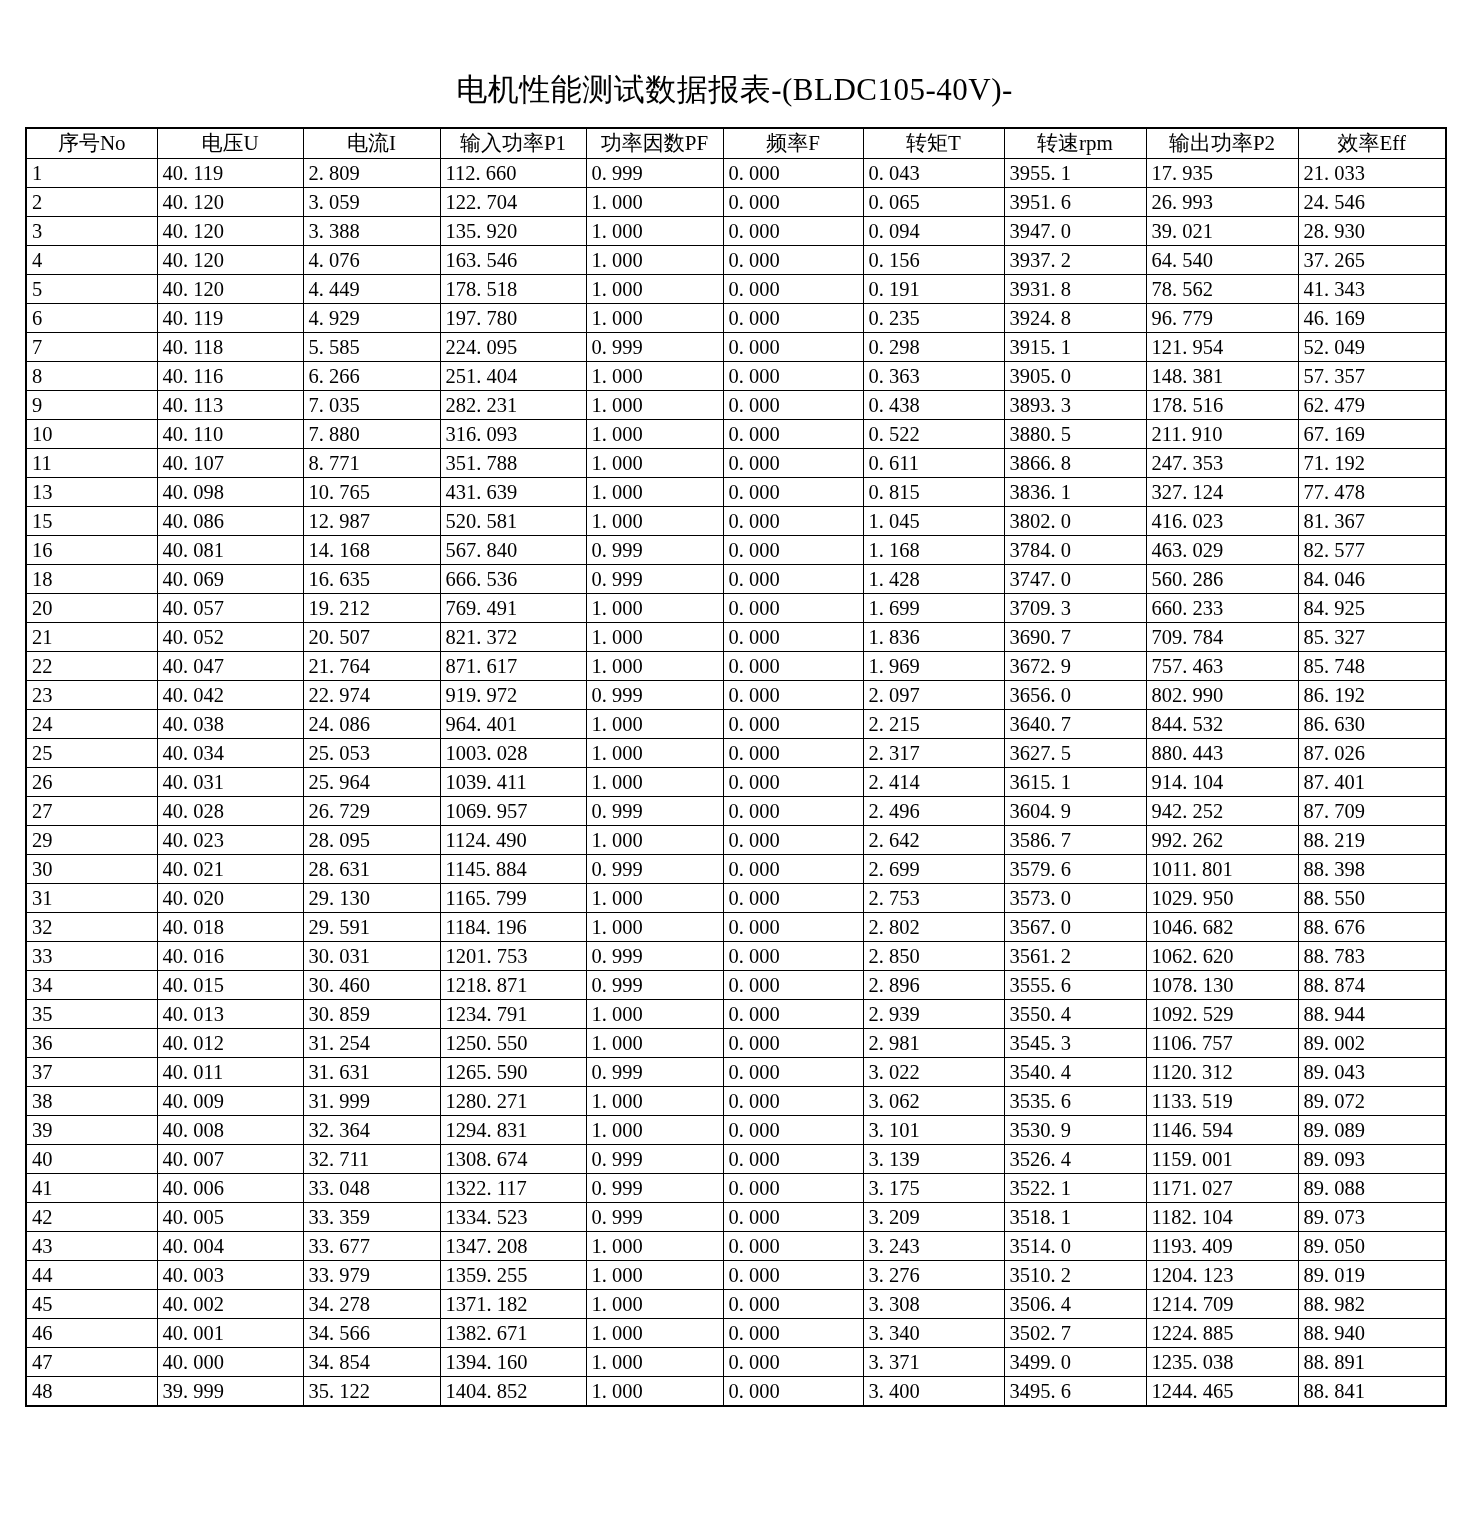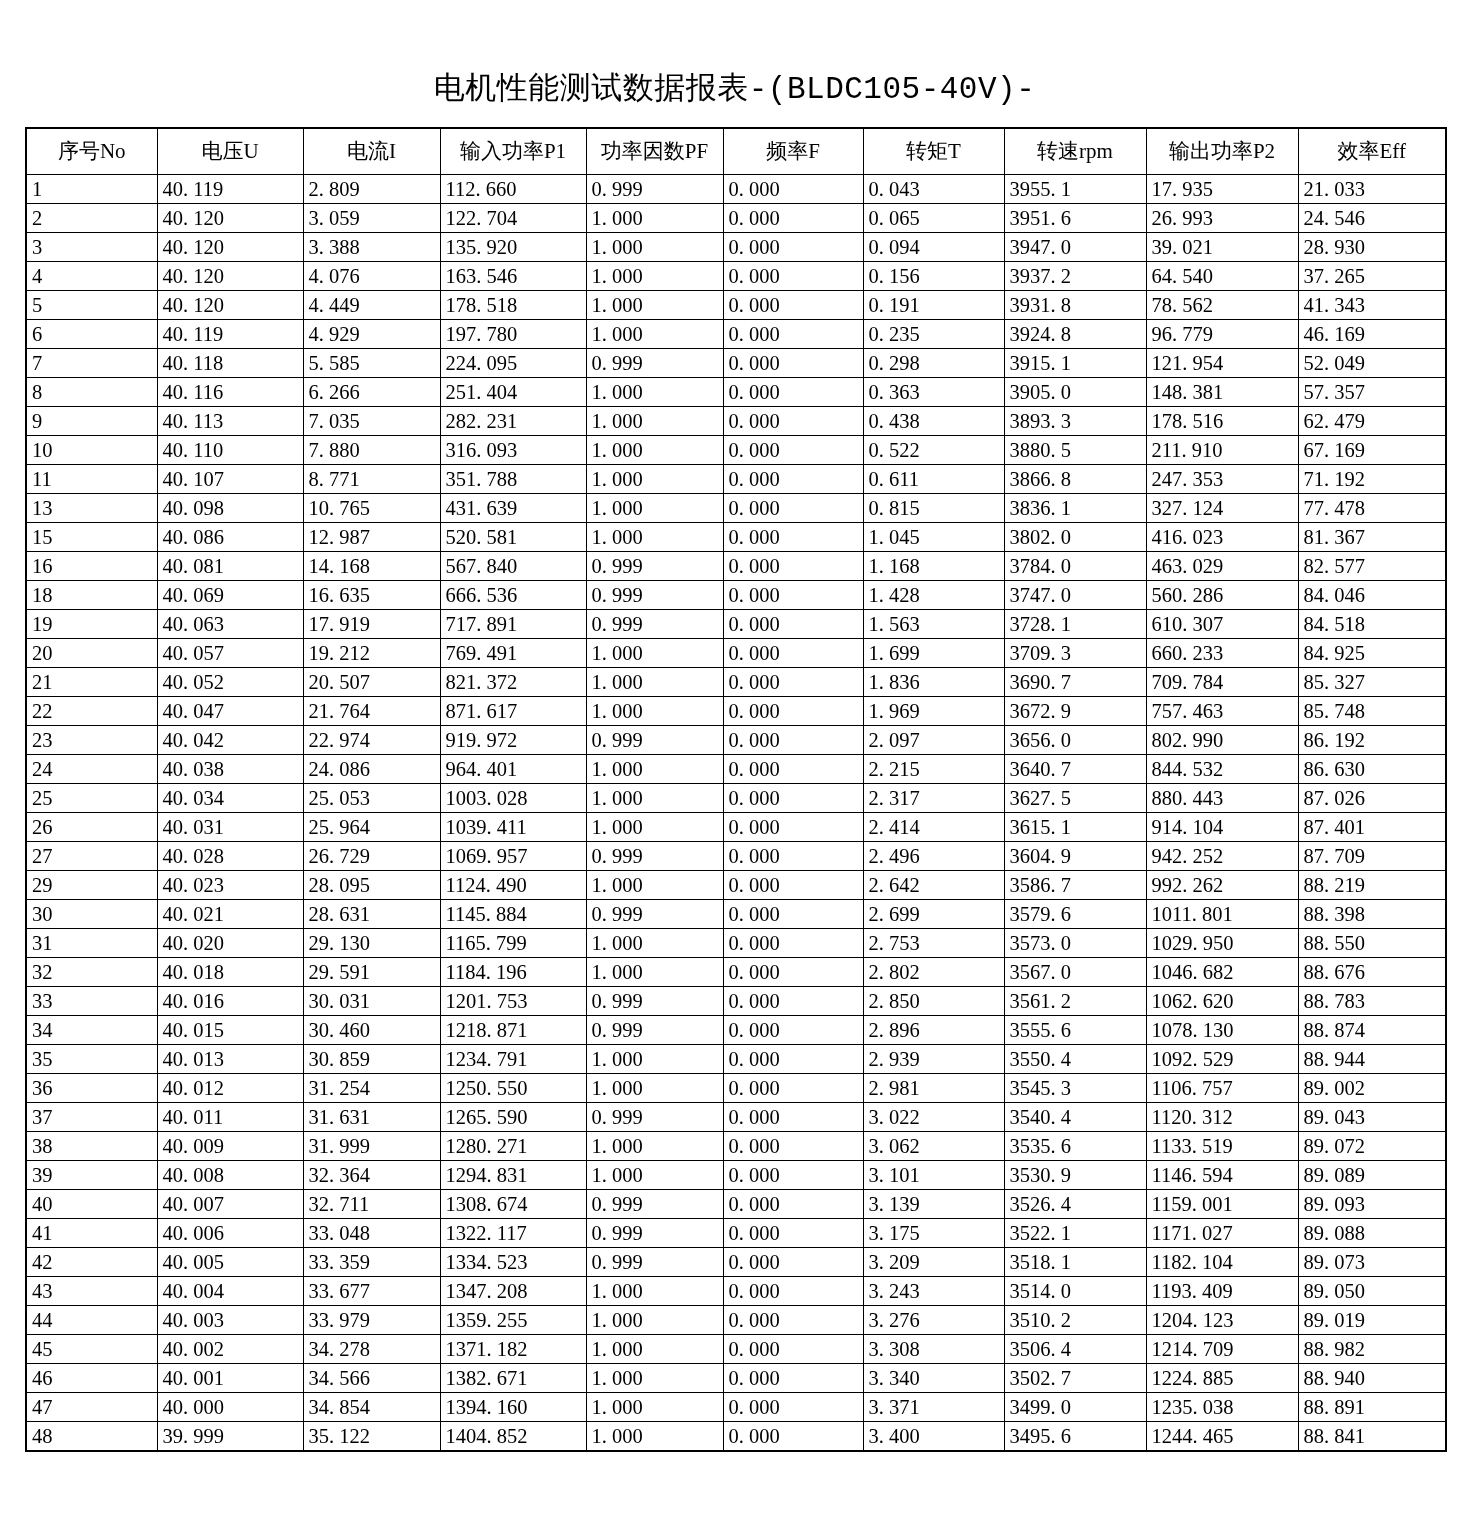--- a/index.html
+++ b/index.html
@@ -15,21 +15,21 @@
     overflow: hidden;
   }
   .page {
     position: relative;
     width: 1469px;
     height: 1536px;
     box-sizing: border-box;
   }
   .report-title {
     text-align: center;
-    font-family: Liberation Mono, monospace;
+    font-family: Liberation Serif, serif;
     font-size: 31px;
     font-weight: normal;
     letter-spacing: 0.5px;
     margin: 0;
     padding-top: 74px;
     line-height: 1;
     white-space: nowrap;
   }
   .table-wrap {
     position: absolute;
@@ -61,21 +61,21 @@
     height: 28px;
     padding: 0 0 0 5px;
     line-height: 28px;
     overflow: hidden;
     white-space: nowrap;
     font-weight: normal;
     vertical-align: middle;
   }
   table.report thead th {
     text-align: center;
-    padding: 8px;
+    padding: 0;
     font-size: 21px;
     height: 29px;
     line-height: 29px;
   }
   table.report tbody td {
     text-align: left;
   }
   
   table.report {
     border: 2.4px solid #000;
@@ -291,32 +291,20 @@
             <td>16. 635</td>
             <td>666. 536</td>
             <td>0. 999</td>
             <td>0. 000</td>
             <td>1. 428</td>
             <td>3747. 0</td>
             <td>560. 286</td>
             <td>84. 046</td>
           </tr>
           <tr>
-            <td>19</td>
-            <td>40. 063</td>
-            <td>17. 919</td>
-            <td>717. 891</td>
-            <td>0. 999</td>
-            <td>0. 000</td>
-            <td>1. 563</td>
-            <td>3728. 1</td>
-            <td>610. 307</td>
-            <td>84. 518</td>
-          </tr>
-          <tr>
             <td>20</td>
             <td>40. 057</td>
             <td>19. 212</td>
             <td>769. 491</td>
             <td>1. 000</td>
             <td>0. 000</td>
             <td>1. 699</td>
             <td>3709. 3</td>
             <td>660. 233</td>
             <td>84. 925</td>

